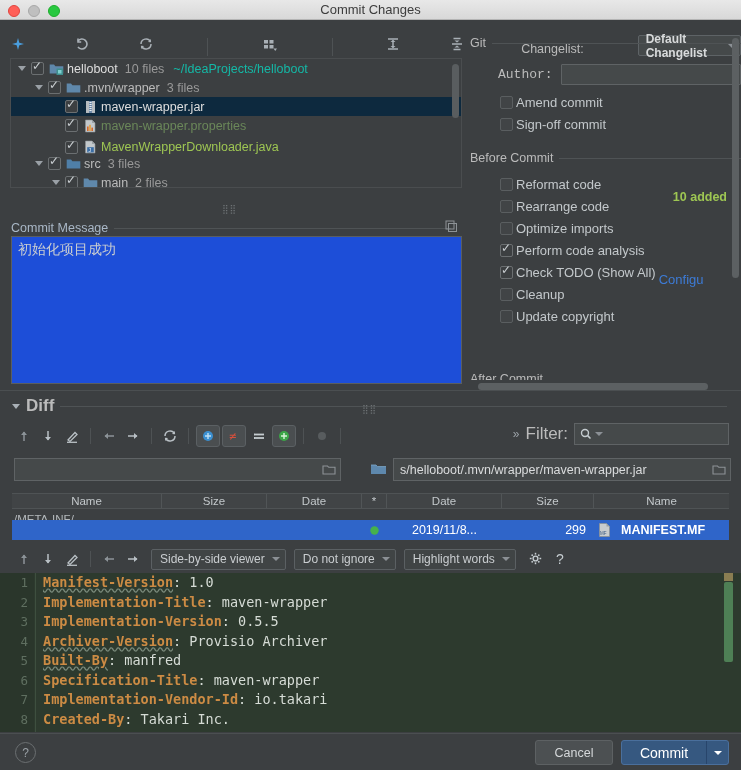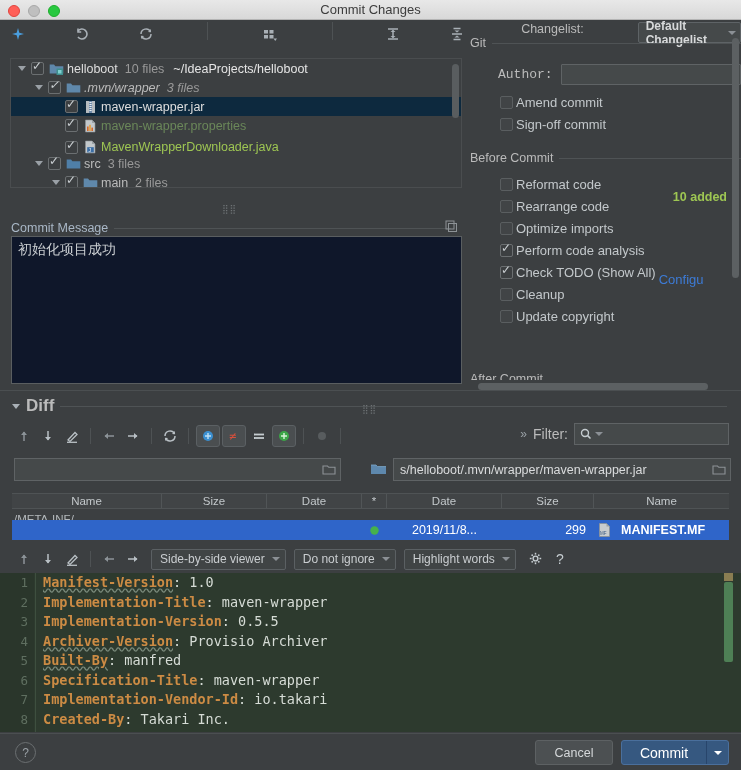--- a/index.html
+++ b/index.html
@@ -44,21 +44,21 @@
   }
   .cb.on::after {
     content: "✓"; position: absolute; left: 0px; top: -3px;
     font-size: 12px; line-height: 13px; color: #c8cdd0;
   }
   .cb.dim { border-color: #5a5e60; background: #414446; }
 
   
   .toolbar {
     position: absolute; left: 0; top: 22px; width: 741px; height: 34px;
-    display: flex; align-items: flex-start; padding-left: 10px; gap: 48px;
+    display: flex; align-items: flex-end; padding-left: 10px; gap: 48px;
   }
   .tbtn {
     width: 24px; height: 24px; display: flex; align-items: center; justify-content: center;
     border-radius: 3px; color: #a9b0b6;
   }
   .tbtn svg { display: block; }
   .tbsep { width: 1px; height: 18px; background: #4e5254; margin: 0 5px; }
   .cl-label { font-size: 12.5px; color: #bbbbbb; margin: 0 6px 0 8px; }
   .cl-combo {
     width: 175px; height: 21px; background: #45494a;
@@ -82,21 +82,21 @@
   .tree-row.sel { background: #0d293e; }
   .tw { width: 14px; flex: 0 0 14px; display: flex; align-items: center; justify-content: center; }
   .tw .tri { width: 0; height: 0; border-left: 4.5px solid #9aa0a6; border-top: 3.5px solid transparent; border-bottom: 3.5px solid transparent; }
   .tw .tri.open { border-left: 4px solid transparent; border-right: 4px solid transparent; border-top: 5px solid #9aa0a6; border-bottom: 0; }
   .ico { width: 17px; flex: 0 0 17px; display: flex; align-items: center; justify-content: center; margin-right: 2px; }
   .tname { color: #bbbbbb; }
   .tname.green { color: #6a8759; }
   .tname.brightgreen { color: #9ec653; }
   .tname.white { color: #dedede; }
   .tmeta { color: #999999; margin-left: 7px; }
-  .tpath { color: #e5e5e5; margin-left: 9px; }
+  .tpath { color: #14b8a6; margin-left: 9px; }
   .tree-vscroll {
     position: absolute; right: 1px; top: 1px; width: 9px; height: 128px; background: transparent;
   }
   .tree-vscroll .thumb {
     position: absolute; left: 1px; top: 4px; width: 7px; height: 54px;
     background: #595d5f; border-radius: 4px;
   }
 
   .added-count {
     position: absolute; right: 14px; top: 190px;
@@ -105,21 +105,21 @@
   .splitter-dots {
     position: absolute; left: 222px; top: 207px; width: 28px; height: 5px;
     color: #6e7375; font-size: 9px; letter-spacing: 1px; line-height: 5px;
   }
 
   
   .cm-head { position: absolute; left: 11px; top: 221px; width: 440px; }
   .cm-icon { position: absolute; left: 444px; top: 219px; color: #8d9296; }
   .cm-box {
     position: absolute; left: 11px; top: 236px; width: 451px; height: 148px;
-    background: #0f172a; border: 1px solid #5a5e60;
+    background: #1d4ed8; border: 1px solid #5a5e60;
     padding: 4px 6px; font-size: 14px; color: #c9cdd0;
   }
 
   
   .rp { position: absolute; left: 470px; top: 36px; width: 271px; height: 348px; overflow: hidden; }
   .rp-sep { display: flex; align-items: center; gap: 6px; font-size: 12.5px; color: #bbbbbb; }
   .rp-sep .line { flex: 1; height: 1px; background: #4f5355; }
   .author-row { display: flex; align-items: center; margin: 14px 0 6px 0; padding-left: 28px; font-family: Liberation Mono, monospace; }
   .author-row .lbl { font-size: 13px; color: #bbbbbb; margin-right: 8px; }
   .author-input {
@@ -145,21 +145,21 @@
   .diff-head .line { flex: 1; height: 1px; background: #4f5355; }
   .dh-dots { position: absolute; left: 362px; top: 404px; color: #6e7375; font-size: 9px; letter-spacing: 1px; }
 
   .dtoolbar { position: absolute; left: 12px; top: 423px; height: 26px; display: flex; align-items: center; }
   .dbtn { width: 24px; height: 22px; display: flex; align-items: center; justify-content: center; color: #9aa1a6; }
   .dbtn.box { border: 1px solid #5b6063; border-radius: 3px; background: #4a4e50; margin: 0 1px; }
   .dsep { width: 1px; height: 16px; background: #4e5254; margin: 0 6px; }
 
   .filter-area { position: absolute; right: 12px; top: 423px; display: flex; align-items: center; gap: 6px; }
   .filter-chev { color: #9aa1a6; font-size: 12px; }
-  .filter-lbl { font-size: 14px; color: #bbbbbb; }
+  .filter-lbl { font-size: 17px; color: #bbbbbb; }
   .filter-input {
     width: 155px; height: 22px; background: #45494a; border: 1px solid #5f6365;
     display: flex; align-items: center; padding-left: 4px; gap: 2px;
   }
 
   
   .path-row { position: absolute; left: 0; top: 456px; width: 741px; height: 30px; }
   .pin-left {
     position: absolute; left: 14px; top: 2px; width: 327px; height: 23px;
     background: #45494a; border: 1px solid #5f6365; display: flex; align-items: center;
@@ -317,21 +317,21 @@
             <svg width="15" height="14" viewBox="0 0 15 14">
               <path d="M0.7 2.6 L5 2.6 L6.4 4.2 L14.3 4.2 L14.3 11.6 L0.7 11.6 Z" fill="#5f88ab"></path>
               <rect x="7.5" y="6.5" width="6.5" height="6.5" fill="#3f8e8e"></rect>
               <rect x="9" y="8" width="3.5" height="3.5" fill="#7fd0d0"></rect>
             </svg>
           </span>
           <span class="tname white">helloboot</span>
           <span class="tmeta">10 files</span>
           <span class="tpath">~/IdeaProjects/helloboot</span>
         </div>
-        <div class="tree-row" style="padding-left: 21px; font-style: italic;">
+        <div class="tree-row" style="padding-left: 21px;">
           <span class="tw">
             <span class="tri open"></span>
           </span>
           <span class="ico">
             <span class="cb on"></span>
           </span>
           <span class="ico">
             <svg width="15" height="14" viewBox="0 0 15 14">
               <path d="M0.7 2.6 L5 2.6 L6.4 4.2 L14.3 4.2 L14.3 11.6 L0.7 11.6 Z" fill="#5f88ab"></path>
             </svg>

